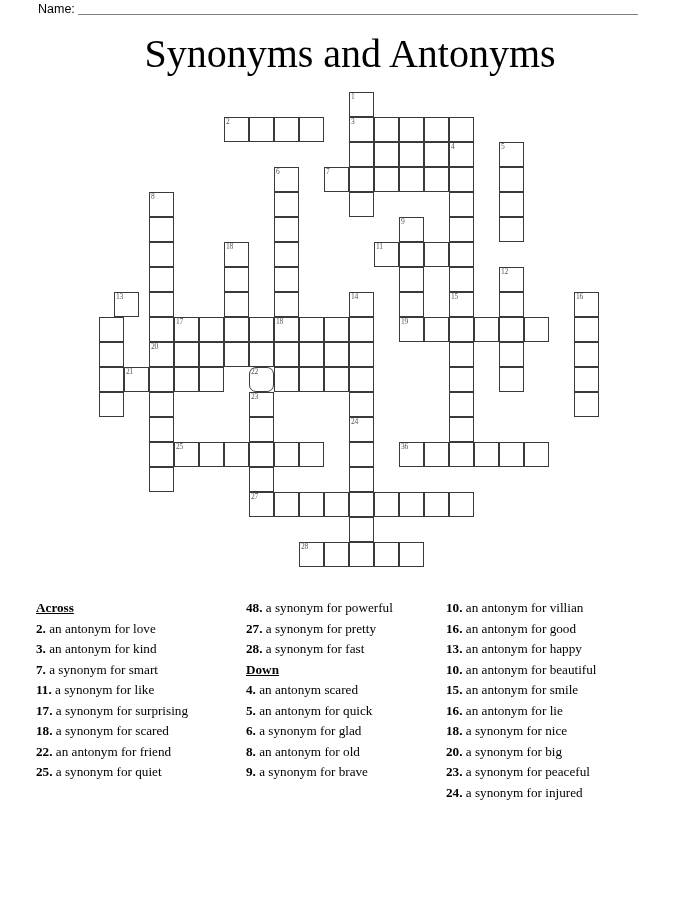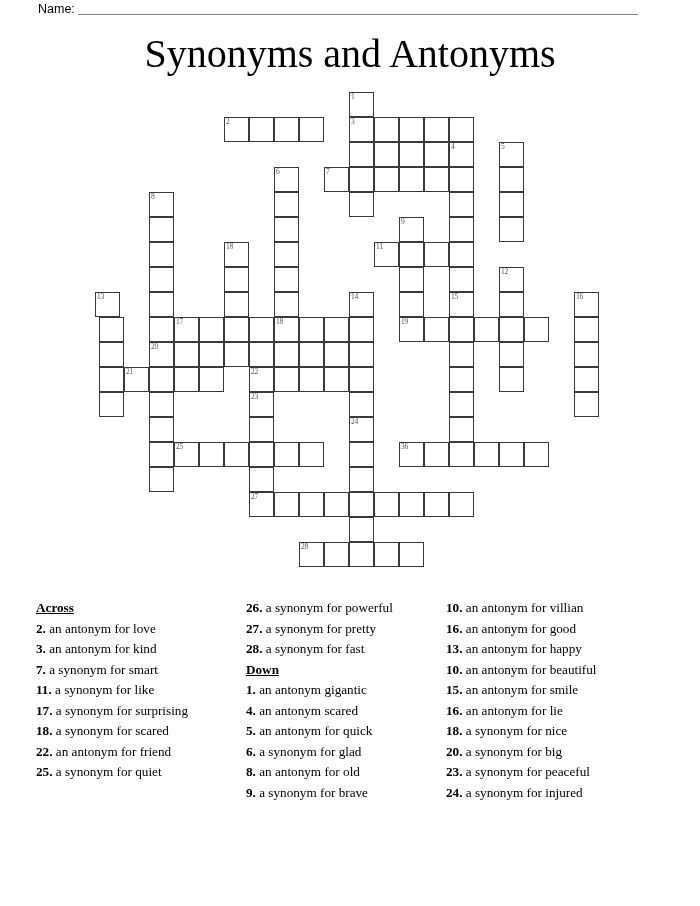--- a/index.html
+++ b/index.html
@@ -195,21 +195,21 @@
       <span class="num">11</span>
     </div>
     <div class="cell" style="left: 424px; top: 242px;"></div>
     <div class="cell" style="left: 499px; top: 267px;">
       <span class="num">12</span>
     </div>
     <div class="cell" style="left: 499px; top: 292px;"></div>
     <div class="cell" style="left: 499px; top: 317px;"></div>
     <div class="cell" style="left: 499px; top: 342px;"></div>
     <div class="cell" style="left: 499px; top: 367px;"></div>
-    <div class="cell" style="left: 95px; top: 292px;">
+    <div class="cell" style="left: 114px; top: 292px;">
       <span class="num">13</span>
     </div>
     <div class="cell" style="left: 99px; top: 317px;"></div>
     <div class="cell" style="left: 99px; top: 342px;"></div>
     <div class="cell" style="left: 99px; top: 367px;"></div>
     <div class="cell" style="left: 349px; top: 292px;">
       <span class="num">14</span>
     </div>
     <div class="cell" style="left: 349px; top: 317px;"></div>
     <div class="cell" style="left: 349px; top: 342px;"></div>
@@ -241,21 +241,21 @@
     <div class="cell" style="left: 474px; top: 317px;"></div>
     <div class="cell" style="left: 524px; top: 317px;"></div>
     <div class="cell" style="left: 149px; top: 417px;"></div>
     <div class="cell" style="left: 149px; top: 442px;"></div>
     <div class="cell" style="left: 149px; top: 467px;"></div>
     <div class="cell" style="left: 124px; top: 367px;">
       <span class="num">21</span>
     </div>
     <div class="cell" style="left: 174px; top: 367px;"></div>
     <div class="cell" style="left: 199px; top: 367px;"></div>
-    <div class="cell" style="left: 249px; top: 367px;">
+    <div class="cell" style="left: 249px; top: 367px; border-radius: 7px;">
       <span class="num">22</span>
     </div>
     <div class="cell" style="left: 274px; top: 367px;"></div>
     <div class="cell" style="left: 299px; top: 367px;"></div>
     <div class="cell" style="left: 324px; top: 367px;"></div>
     <div class="cell" style="left: 249px; top: 392px;">
       <span class="num">23</span>
     </div>
     <div class="cell" style="left: 249px; top: 417px;"></div>
     <div class="cell" style="left: 249px; top: 442px;"></div>
@@ -317,25 +317,24 @@
       <span class="clue"><span class="cnum">2. </span><span>an antonym for love</span></span>
       <span class="clue"><span class="cnum">3. </span><span>an antonym for kind</span></span>
       <span class="clue"><span class="cnum">7. </span><span>a synonym for smart</span></span>
       <span class="clue"><span class="cnum">11. </span><span>a synonym for like</span></span>
       <span class="clue"><span class="cnum">17. </span><span>a synonym for surprising</span></span>
       <span class="clue"><span class="cnum">18. </span><span>a synonym for scared</span></span>
       <span class="clue"><span class="cnum">22. </span><span>an antonym for friend</span></span>
       <span class="clue"><span class="cnum">25. </span><span>a synonym for quiet</span></span>
     </div>
   <div class="clue-col col-2" id="clue-col-2">
-      <span class="clue"><span class="cnum">26. </span><span>a synonym for powerful</span></span>
+      <span class="clue"><span class="cnum">48. </span><span>a synonym for powerful</span></span>
       <span class="clue"><span class="cnum">27. </span><span>a synonym for pretty</span></span>
       <span class="clue"><span class="cnum">28. </span><span>a synonym for fast</span></span>
       <span class="section-head">Down</span>
-      <span class="clue"><span class="cnum">1. </span><span>an antonym gigantic</span></span>
       <span class="clue"><span class="cnum">4. </span><span>an antonym scared</span></span>
       <span class="clue"><span class="cnum">5. </span><span>an antonym for quick</span></span>
       <span class="clue"><span class="cnum">6. </span><span>a synonym for glad</span></span>
       <span class="clue"><span class="cnum">8. </span><span>an antonym for old</span></span>
       <span class="clue"><span class="cnum">9. </span><span>a synonym for brave</span></span>
     </div>
   <div class="clue-col col-3" id="clue-col-3">
       <span class="clue"><span class="cnum">10. </span><span>an antonym for villian</span></span>
       <span class="clue"><span class="cnum">16. </span><span>an antonym for good</span></span>
       <span class="clue"><span class="cnum">13. </span><span>an antonym for happy</span></span>

